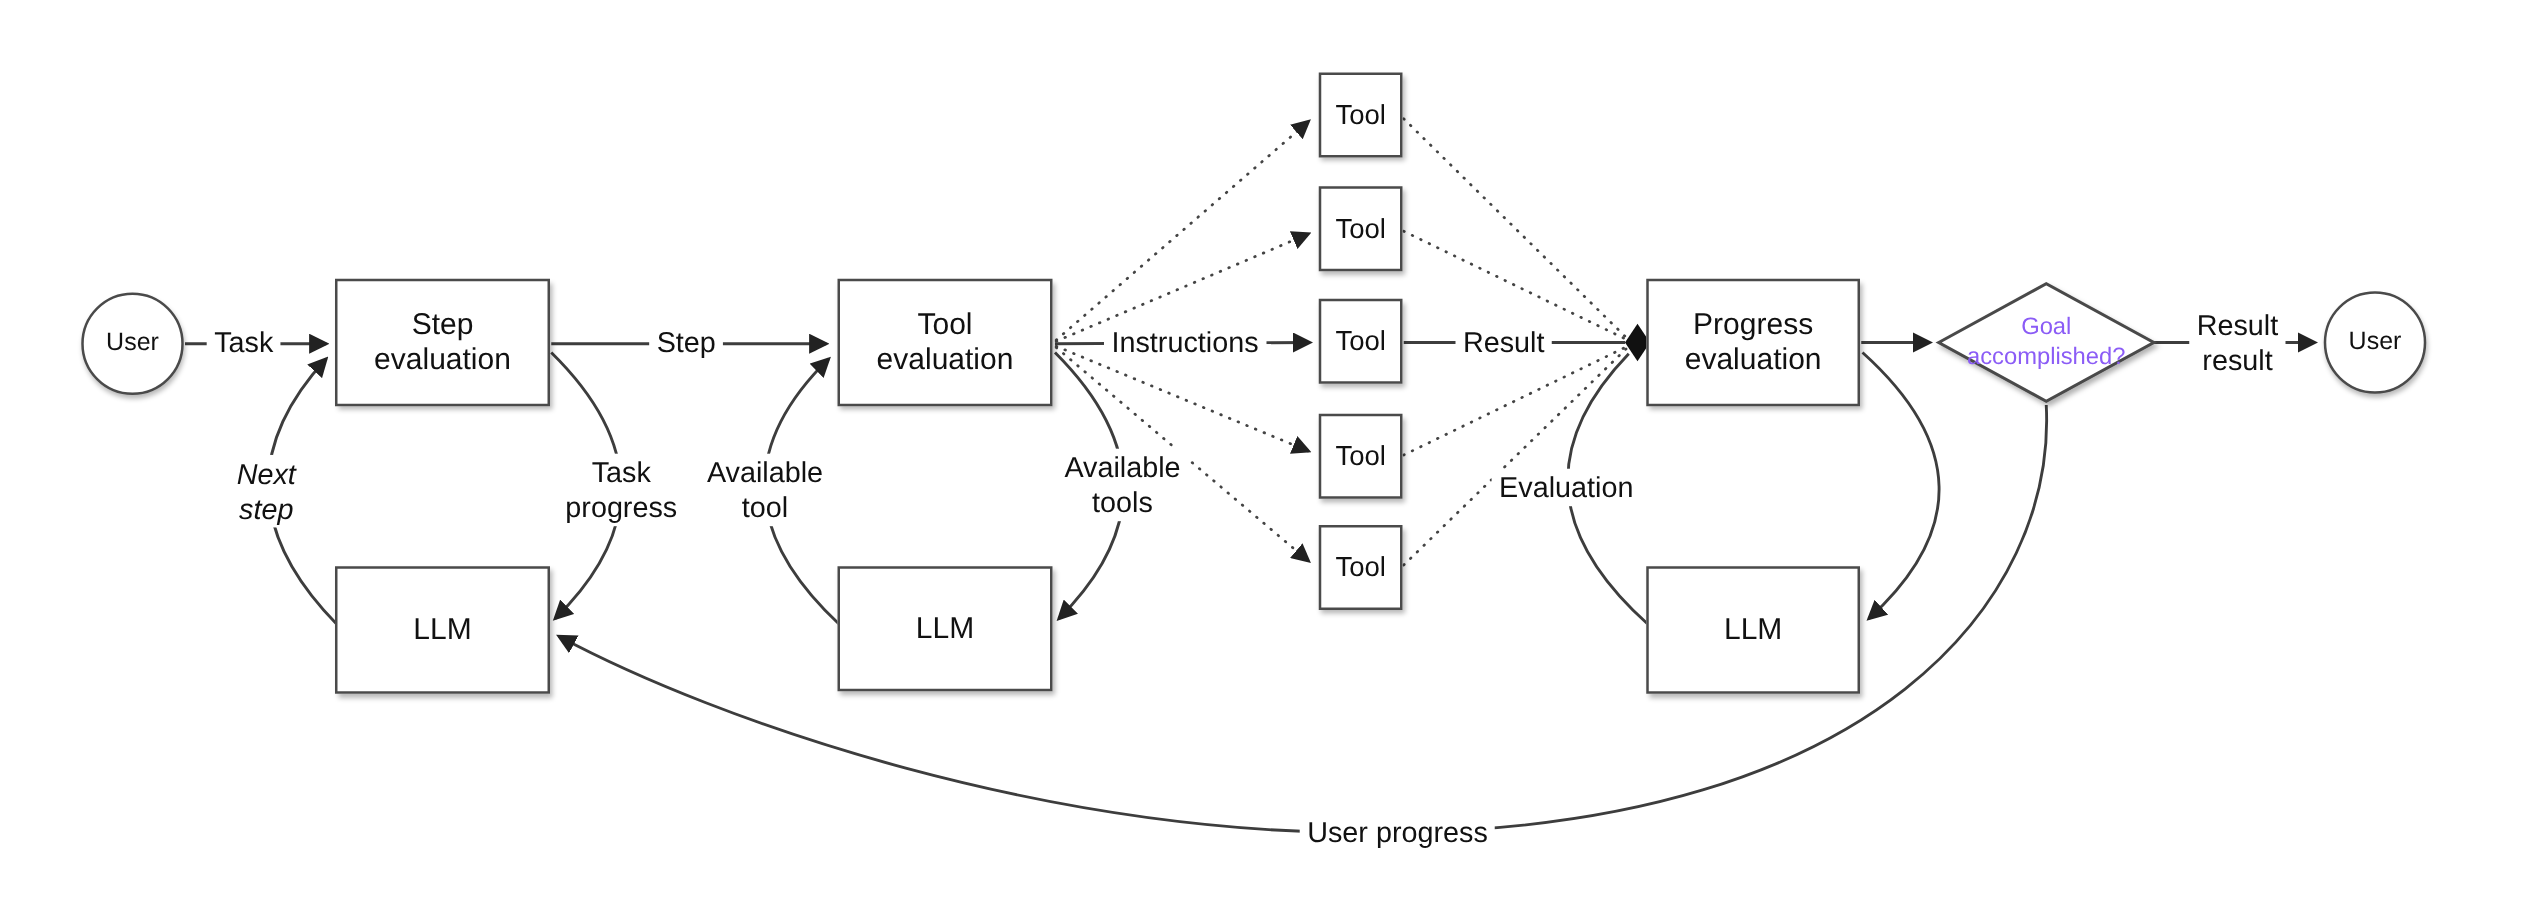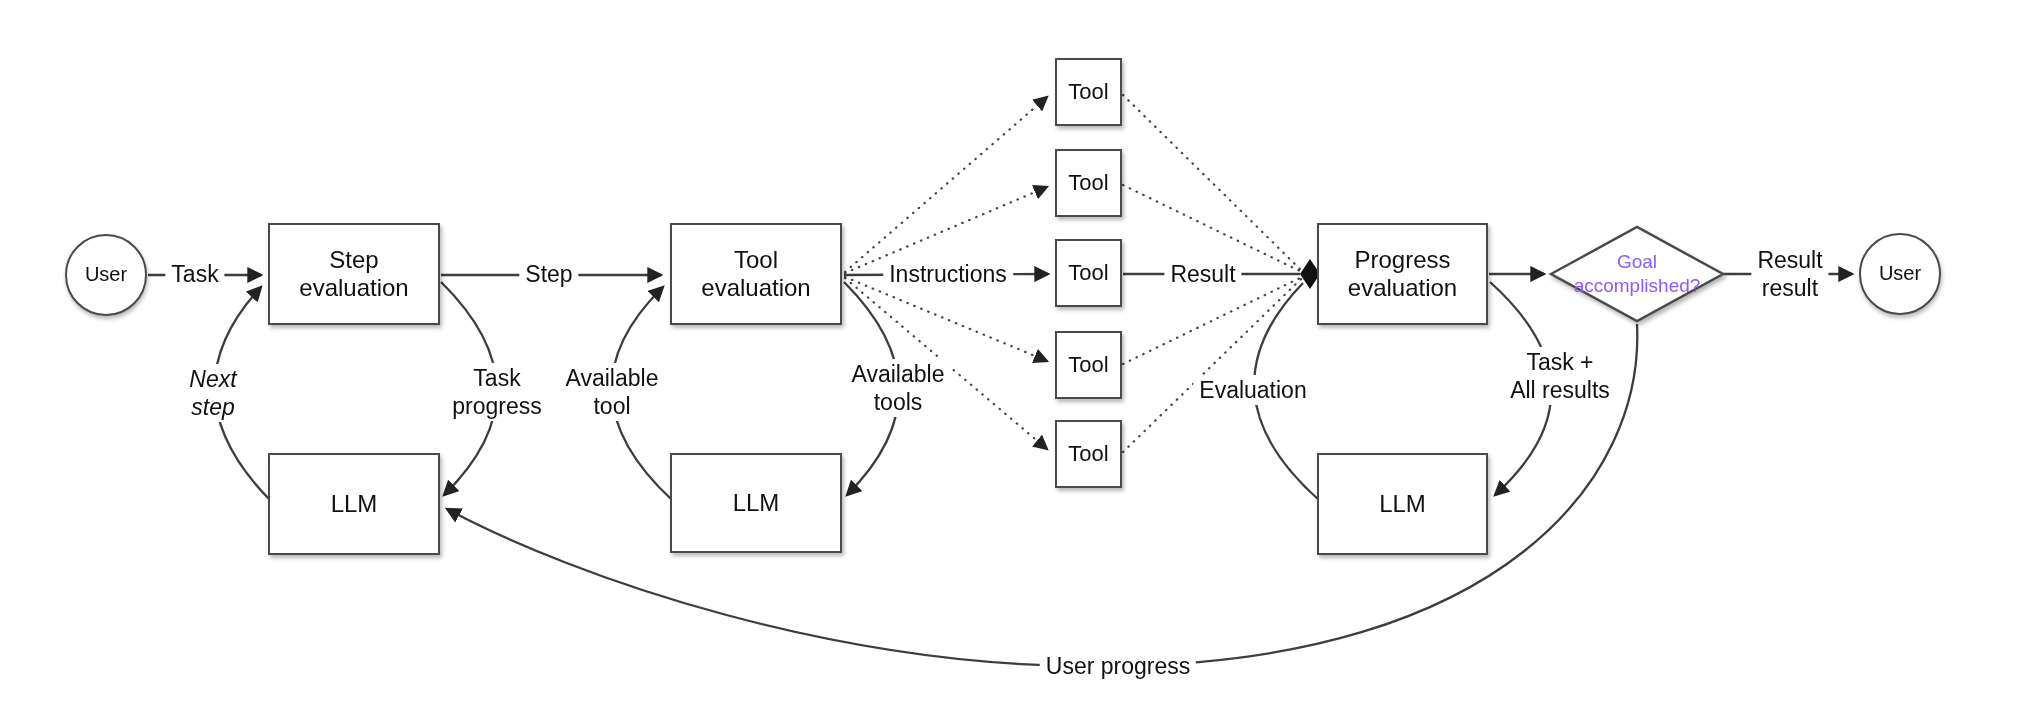--- a/index.html
+++ b/index.html
@@ -180,20 +180,16 @@
     <div>tool</div>
   </div>
 
   <div class="edge-label" style="left:898px; top:388px;">
     <div>Available</div>
     <div>tools</div>
   </div>
 
   <div class="edge-label" style="left:1253px; top:390px;">Evaluation</div>
 
-  <div class="edge-label" style="left:1560px; top:376px;">
-    <div>Task +</div>
-    <div>All results</div>
-  </div>
 
   <div class="edge-label" style="left:1118px; top:666px;">User progress</div>
 
 </div>
 
 </body></html>

